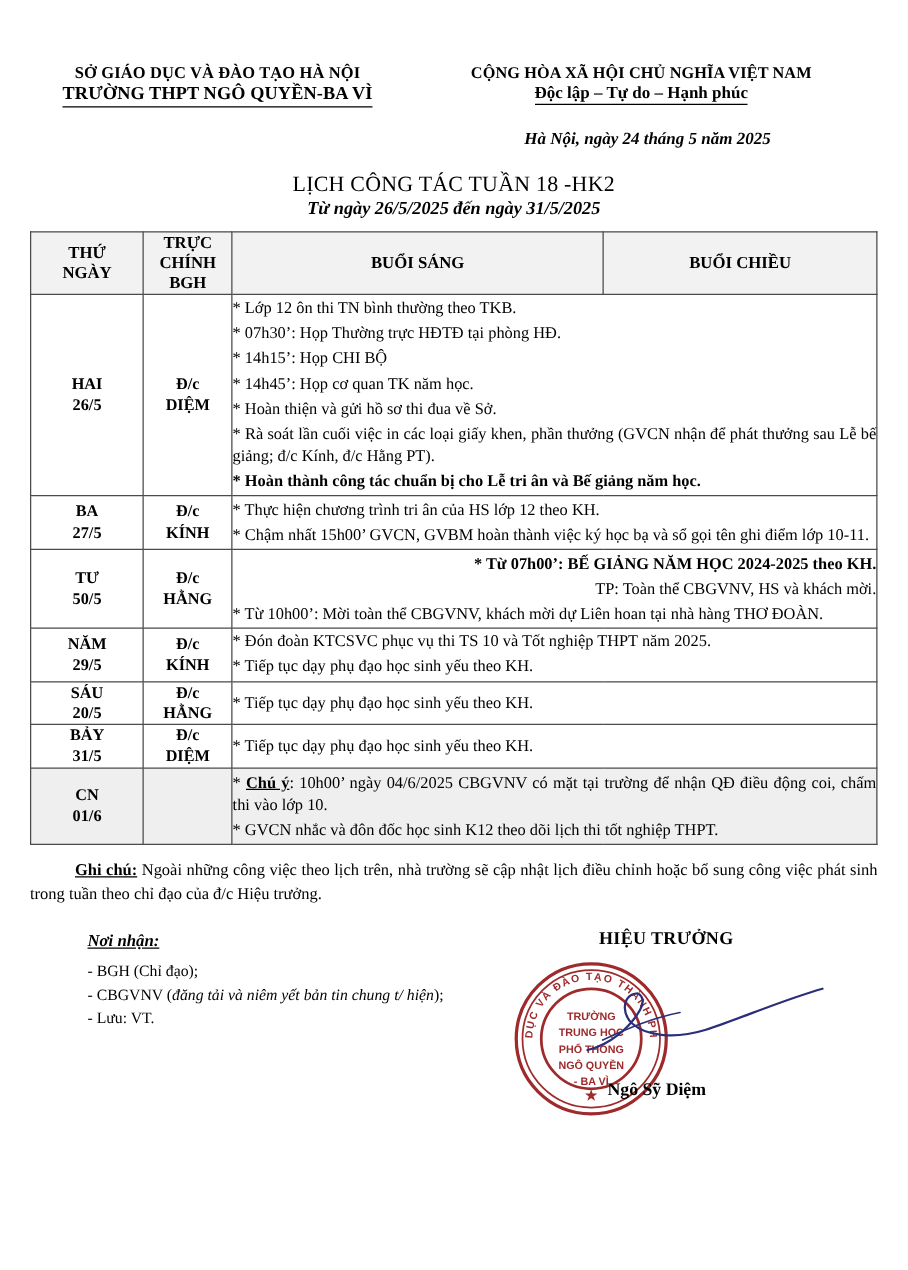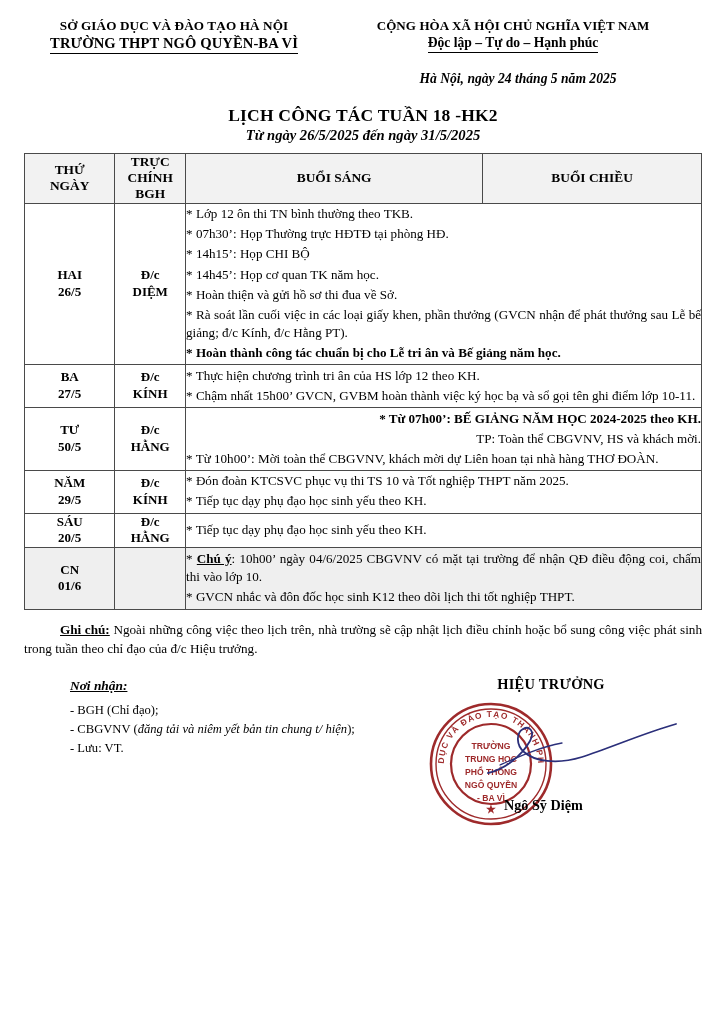--- a/index.html
+++ b/index.html
@@ -23,20 +23,21 @@
     box-sizing: border-box;
     padding: 0;
   }
 
   
   .letterhead {
     display: flex;
     flex-direction: row;
     align-items: flex-start;
     padding: 18px 24px 0 24px;
+    margin-top: 32px;
   }
   .lh-left {
     width: 300px;
     text-align: center;
     line-height: 1.18;
   }
   .lh-right {
     flex: 1;
     text-align: center;
     line-height: 1.18;
@@ -75,21 +76,21 @@
     padding-left: 310px;
   }
 
   
   .title-block {
     text-align: center;
     margin-top: 18px;
   }
   .doc-title {
     font-size: 17.5px;
-    font-weight: bold;
+    font-weight: normal;
     letter-spacing: 0.2px;
   }
   .doc-subtitle {
     font-size: 14.6px;
     font-weight: bold;
     font-style: italic;
     margin-top: 1px;
   }
 
   
@@ -175,21 +176,21 @@
     font-style: italic;
     font-size: 13.4px;
     text-decoration: underline;
     margin-bottom: 5px;
   }
   .recipients .r-line { white-space: nowrap; }
   .recipients .r-line i { font-style: italic; margin-top: 47px; }
 
   .signblock {
     position: absolute;
-    left: 426px;
+    left: 408px;
     top: 0;
     width: 250px;
     text-align: center;
   }
   .sign-title {
     font-size: 14.4px;
     font-weight: bold;
     letter-spacing: 0.3px;
   }
   .sign-area {
@@ -328,20 +329,33 @@
             </td>
           </tr>
           <tr>
             <td class="day-cell">
               <div>SÁU</div>
               <div>20/5</div>
             </td>
             <td class="duty-cell">
               <div>Đ/c</div>
               <div>HẰNG</div>
+            </td>
+            <td class="content-cell" colspan="2">
+              <span class="ln">* Tiếp tục dạy phụ đạo học sinh yếu theo KH.</span>
+            </td>
+          </tr>
+          <tr>
+            <td class="day-cell">
+              <div>BẢY</div>
+              <div>31/5</div>
+            </td>
+            <td class="duty-cell">
+              <div>Đ/c</div>
+              <div>DIỆM</div>
             </td>
             <td class="content-cell" colspan="2">
               <span class="ln">* Tiếp tục dạy phụ đạo học sinh yếu theo KH.</span>
             </td>
           </tr>
           <tr class="sunday">
             <td class="day-cell">
               <div>CN</div>
               <div>01/6</div>
             </td>

